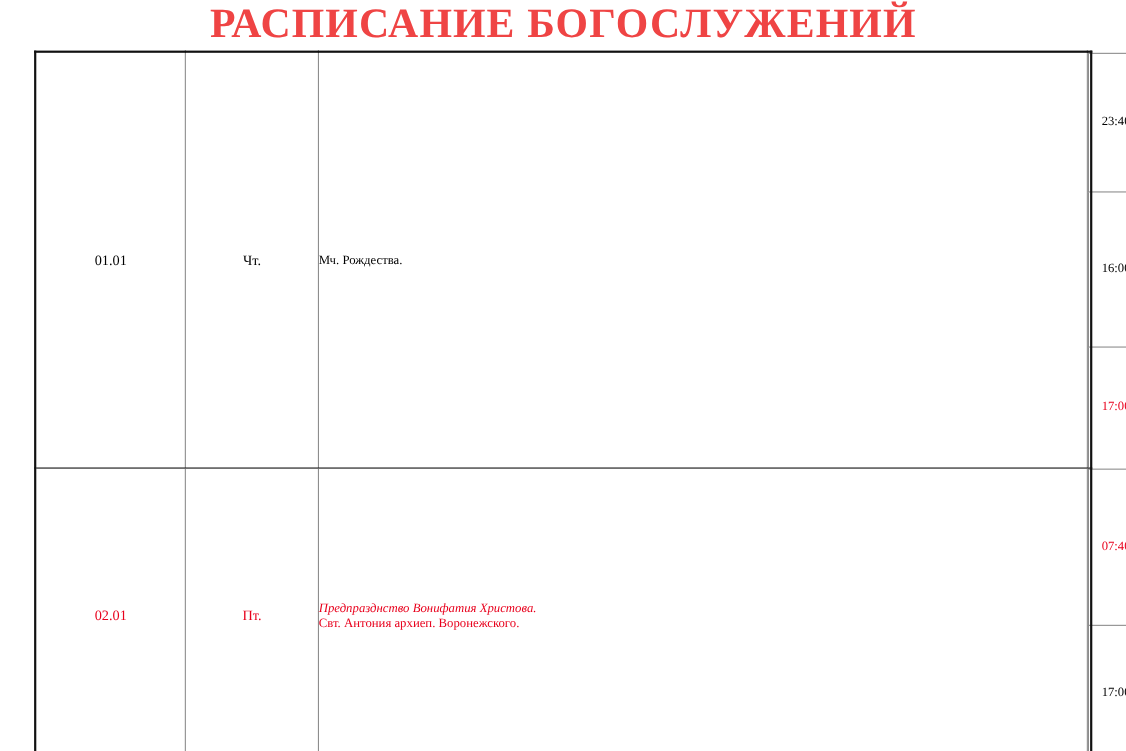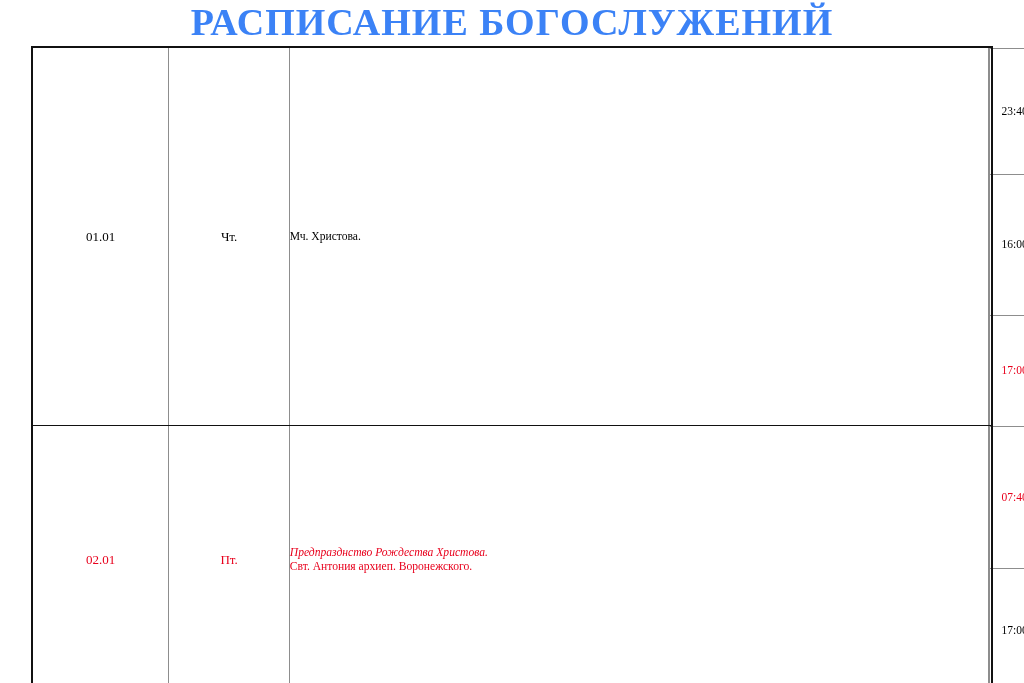--- a/index.html
+++ b/index.html
@@ -20,21 +20,21 @@
     height: 683px;
     background: #ffffff;
   }
   .title {
     text-align: center;
     font-family: "Liberation Serif", "DejaVu Serif", serif;
     font-weight: bold;
     font-size: 38px;
     line-height: 40px;
     letter-spacing: 1px;
-    color: #3b82f6;
+    color: #ef4444;
     padding-top: 2px;
     padding-bottom: 2px;
     white-space: nowrap;
   }
   table.schedule {
     border-collapse: collapse;
     table-layout: fixed;
     width: 962px;
     margin-left: 31px;
     margin-top: 2px;
@@ -106,21 +106,21 @@
 <div id="page">
 
   <div class="title">РАСПИСАНИЕ БОГОСЛУЖЕНИЙ</div>
 
   <table class="schedule">
     <tbody id="schedule-body">
         <tr class="row">
           <td class="c-date black">01.01</td>
           <td class="c-day black">Чт.</td>
           <td class="c-desc">
-            <span class="desc-line black">Мч. Христова.</span>
+            <span class="desc-line black">Мч. Рождества.</span>
           </td>
           <td class="c-times">
             <table class="times-table">
               <tbody>
                 <tr>
                   <td class="t-time black">23:40</td>
                   <td class="t-ev black">- Часы. Божественная литургия – в Ильинском соборе.</td>
                 </tr>
                 <tr>
                   <td class="t-time black">16:00</td>
@@ -131,21 +131,21 @@
                   <td class="t-ev red">- Всенощное бдение – в Ильинском соборе.</td>
                 </tr>
               </tbody>
             </table>
           </td>
         </tr>
         <tr class="row">
           <td class="c-date red">02.01</td>
           <td class="c-day red">Пт.</td>
           <td class="c-desc">
-            <span class="desc-line red i">Предпразднство Рождества Христова.</span>
+            <span class="desc-line red i">Предпразднство Вонифатия Христова.</span>
             <span class="desc-line red b">Свт. Антония архиеп. Воронежского.</span>
           </td>
           <td class="c-times">
             <table class="times-table">
               <tbody>
                 <tr>
                   <td class="t-time red">07:40</td>
                   <td class="t-ev red">- Часы. Божественная литургия. Молебен  – в Ильинском соборе.</td>
                 </tr>
                 <tr>

